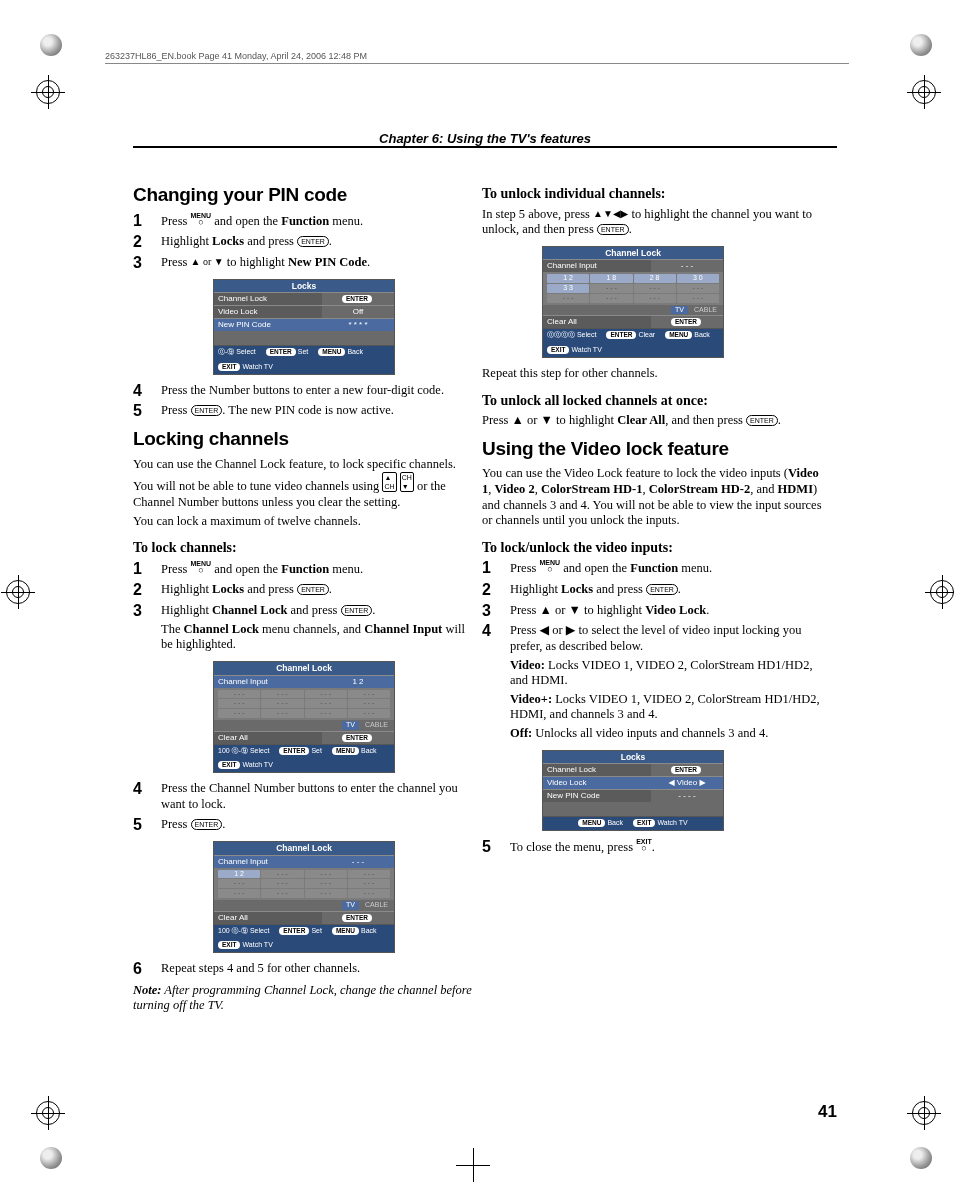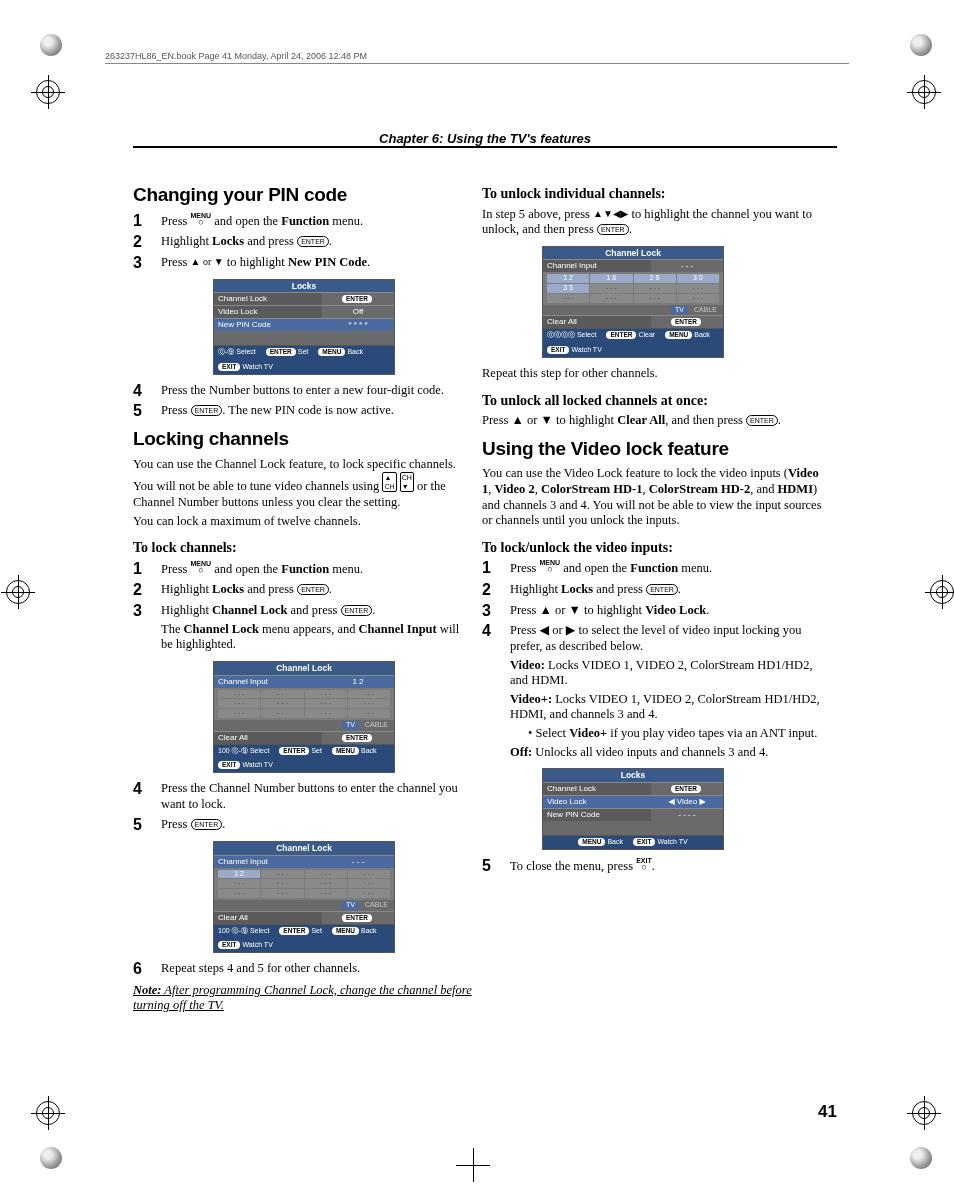--- a/index.html
+++ b/index.html
@@ -75,21 +75,21 @@
   ol.steps > li::before {
     content: counter(st);
     position: absolute;
     left: 0;
     top: -2px;
     font-family: Arial, sans-serif;
     font-weight: 900;
     font-size: 16px;
   }
   .body-text { margin: 3px 0 3px 0; }
-  .note { font-style: italic; margin: 6px 0; text-decoration: underline; }
+  .note { font-style: italic; margin: 6px 0; }
   .note-strong { font-weight: bold; font-style: italic; }
   .icon-btn {
     display: inline-block;
     border: 1px solid #000;
     border-radius: 7px;
     font-size: 7px;
     font-family: Arial, sans-serif;
     padding: 0 3px;
     line-height: 9px;
     vertical-align: 1px;
@@ -311,21 +311,21 @@
       <span>You can use the Channel Lock feature, to lock specific channels. You will not be able to tune video channels using </span><span class="icon-btn" style="border-radius:2px;padding:0 1px">▲<br>CH</span> <span class="icon-btn" style="border-radius:2px;padding:0 1px">CH<br>▼</span><span> or the Channel Number buttons unless you clear the setting.</span>
     </div>
     <div class="body-text">You can lock a maximum of twelve channels.</div>
 
     <h3 class="sub">To lock channels:</h3>
     <ol class="steps">
       <li><span>Press </span><span class="icon-menu">MENU</span><span> and open the </span><b>Function</b><span> menu.</span></li>
       <li><span>Highlight </span><b>Locks</b><span> and press </span><span class="icon-btn">ENTER</span><span>.</span></li>
       <li>
         <span>Highlight </span><b>Channel Lock</b><span> and press </span><span class="icon-btn">ENTER</span><span>.</span>
-        <div class="body-text"><span>The </span><b>Channel Lock</b><span> menu appears, and </span><b>Channel Input</b><span> will be highlighted.</span></div>
+        <div class="body-text"><span>The </span><b>Channel Lock</b><span> menu channels, and </span><b>Channel Input</b><span> will be highlighted.</span></div>
       </li>
     </ol>
 
     <div class="osd">
       <div class="osd-title">Channel Lock</div>
       <div class="osd-row sel">
           <div class="osd-cell-l">Channel Input</div>
           <div class="osd-cell-r">1 2</div>
         </div>
       <div class="osd-grid">
@@ -461,21 +461,20 @@
 
     <h3 class="sub">To lock/unlock the video inputs:</h3>
     <ol class="steps">
       <li><span>Press </span><span class="icon-menu">MENU</span><span> and open the </span><b>Function</b><span> menu.</span></li>
       <li><span>Highlight </span><b>Locks</b><span> and press </span><span class="icon-btn">ENTER</span><span>.</span></li>
       <li><span>Press ▲ or ▼ to highlight </span><b>Video Lock</b><span>.</span></li>
       <li>
         <span>Press ◀ or ▶ to select the level of video input locking you prefer, as described below.</span>
         <div class="body-text"><b>Video:</b><span> Locks VIDEO 1, VIDEO 2, ColorStream HD1/HD2, and HDMI.</span></div>
         <div class="body-text"><b>Video+:</b><span> Locks VIDEO 1, VIDEO 2, ColorStream HD1/HD2, HDMI, and channels 3 and 4.</span></div>
-        <div class="bullet"><span>Select </span><b>Video+</b><span> if you play video tapes via an ANT input.</span></div>
         <div class="body-text"><b>Off:</b><span> Unlocks all video inputs and channels 3 and 4.</span></div>
       </li>
     </ol>
 
     <div class="osd" style="margin-left:60px">
       <div class="osd-title">Locks</div>
       <div class="osd-row">
           <div class="osd-cell-l">Channel Lock</div>
           <div class="osd-cell-r"><span class="osd-pill">ENTER</span></div>
         </div>

